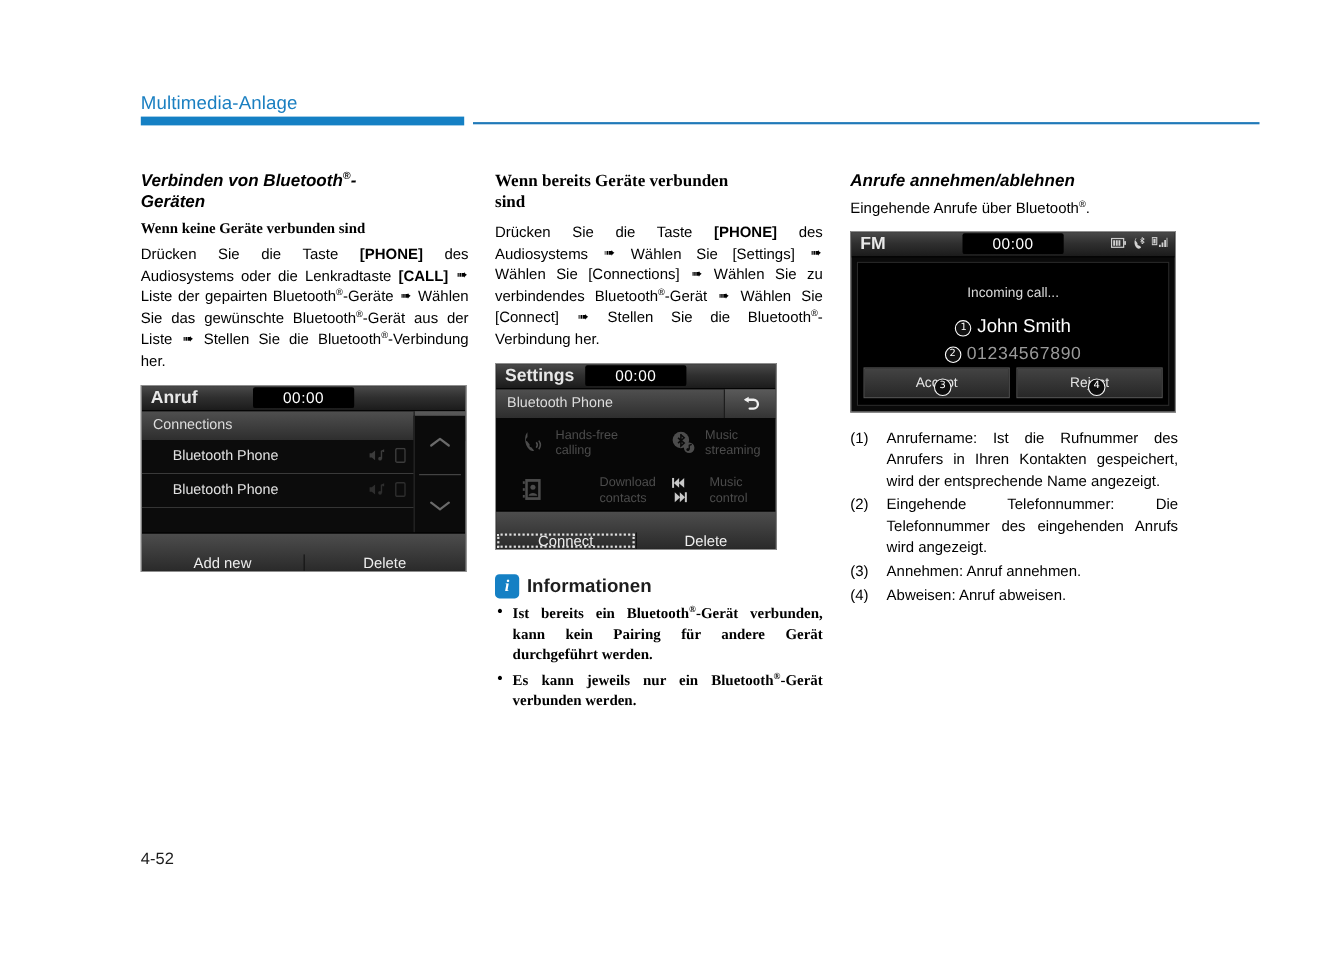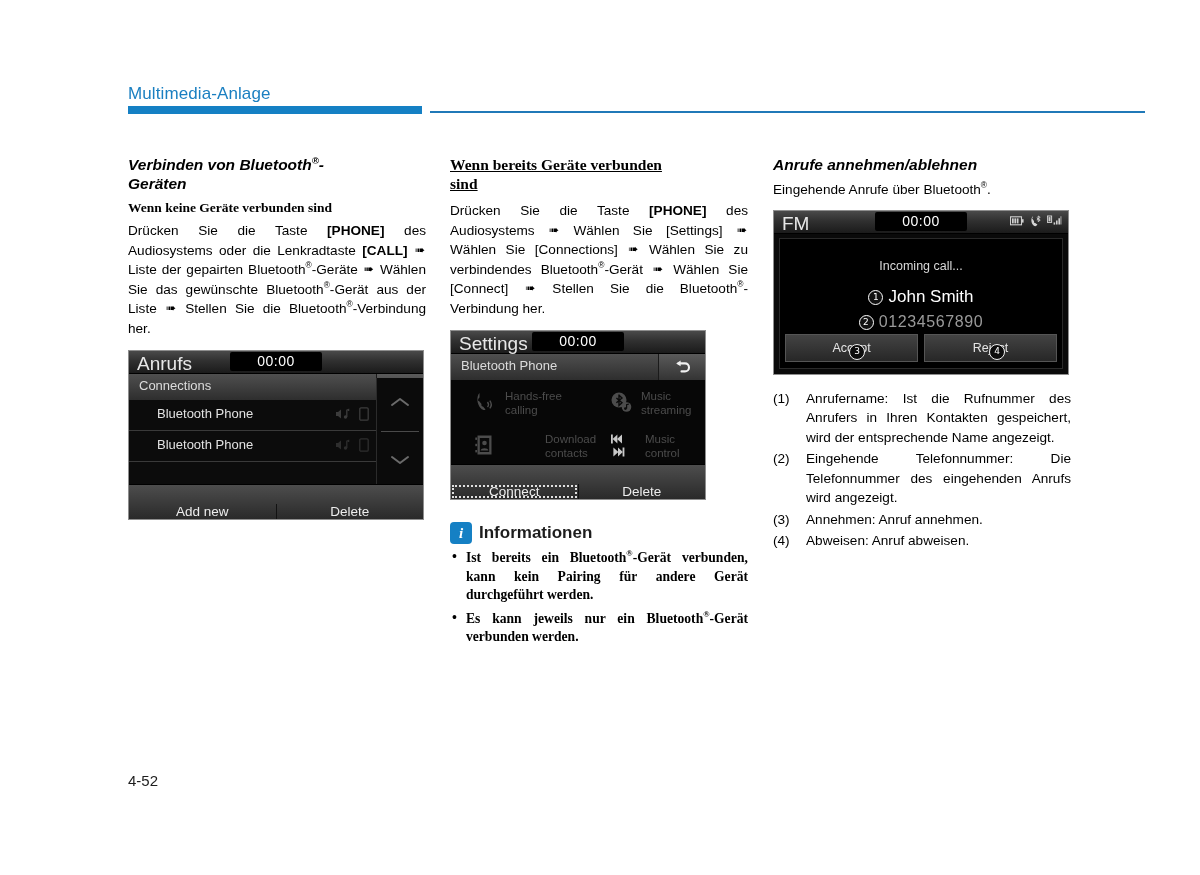--- a/index.html
+++ b/index.html
@@ -42,21 +42,20 @@
     font-weight:bold;
     line-height:19px;
     font-family:"Liberation Sans", sans-serif;
   }
   h3.sub-serif{
     margin:0 0 8px 0;
     font-size:15.5px;
     font-weight:bold;
     line-height:19px;
     font-family:"Liberation Serif", serif;
-    text-decoration:underline;
   }
   h4.sub-serif-s{
     margin:0 0 5px 0;
     font-size:13.5px;
     font-weight:bold;
     line-height:17px;
     font-family:"Liberation Serif", serif;
   }
   p.body{
     margin:0 0 6px 0;
@@ -78,21 +77,21 @@
     box-sizing:border-box;
     font-family:"Liberation Sans", sans-serif;
     overflow:hidden;
   }
   .dev-top{
     height:22px;position:relative;
     background:linear-gradient(to bottom,#4a4a4a 0%,#303030 45%,#1b1b1b 100%);
     border-bottom:1px solid #000;
   }
   .dev-top .tl{
-    position:absolute;left:8px;top:2px;font-size:19px;color:#e8e8e8;
+    position:absolute;left:8px;top:2px;font-size:16px;color:#e8e8e8;font-weight:bold;
   }
   .dev-clock{
     position:absolute;left:50%;top:1px;transform:translateX(-50%);
     width:92px;height:19px;
     background:#000;border-radius:2px;
     color:#fff;font-size:14px;letter-spacing:.5px;
     text-align:center;line-height:19px;
     font-family:"Liberation Sans", sans-serif;
   }
   .dev-status{position:absolute;right:6px;top:4px;display:flex;gap:6px;align-items:center;}
@@ -225,21 +224,21 @@
       <span class="b">[CALL]</span> <span class="arrow">➠</span>
       Liste der gepairten Bluetooth<sup class="reg">®</sup>-Geräte
       <span class="arrow">➠</span> Wählen Sie das gewünschte
       Bluetooth<sup class="reg">®</sup>-Gerät aus der Liste
       <span class="arrow">➠</span> Stellen Sie die
       Bluetooth<sup class="reg">®</sup>-Verbindung her.
     </p>
 
     <div class="dev" style="margin-top:12px;width:296px;height:170px;">
       <div class="dev-top">
-        <span class="tl">Anrufs</span>
+        <span class="tl">Anruf</span>
         <span class="dev-clock">00:00</span>
       </div>
 
       <div class="lst-head">
         <span class="ttl">Connections</span>
         <div class="back-btn">
           <svg width="17" height="15" viewBox="0 0 17 15">
             <path d="M4.5 3.4 H11 a4 4 0 0 1 0 8 H7.5" fill="none" stroke="#f0f0f0" stroke-width="2.1" stroke-linecap="round"></path>
             <path d="M6.6 0.6 L2.2 3.4 L6.6 6.2 Z" fill="#f0f0f0"></path>
           </svg>

